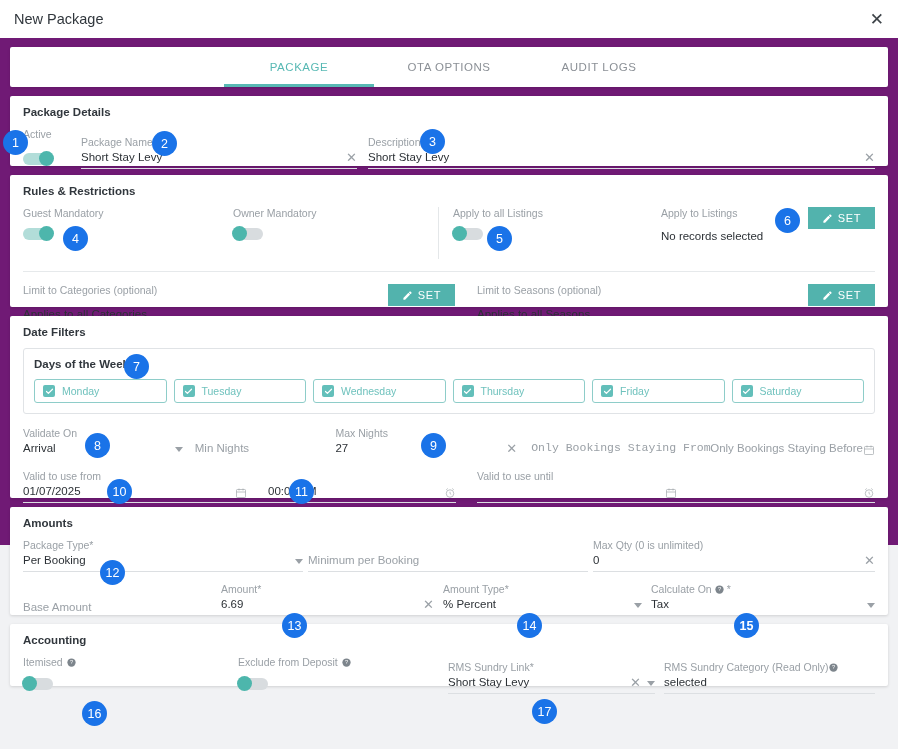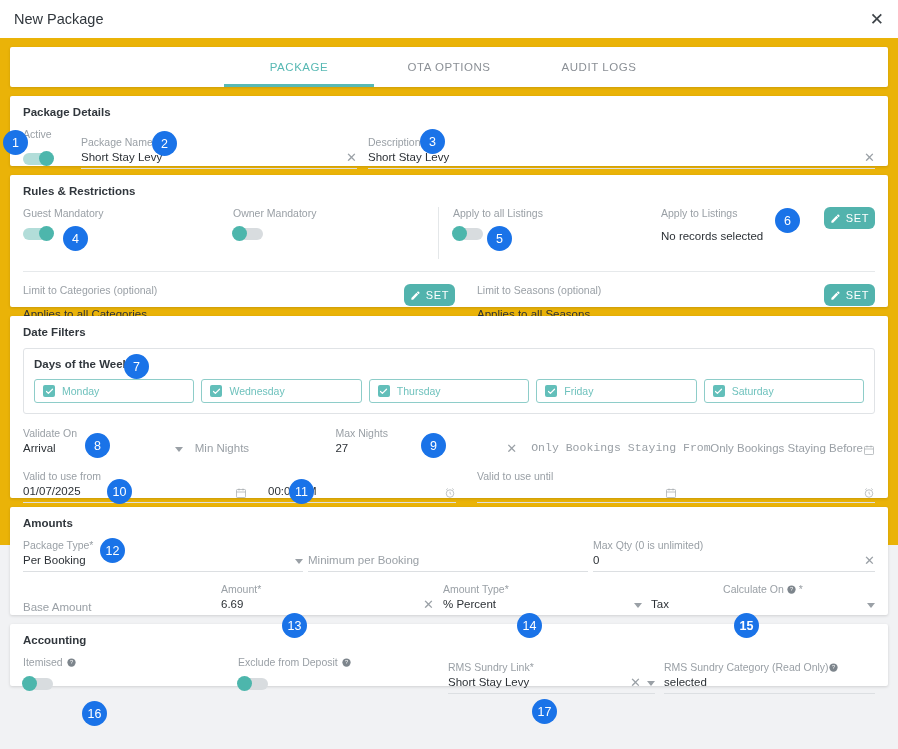--- a/index.html
+++ b/index.html
@@ -6,21 +6,21 @@
   html, body {
     margin: 0; padding: 0;
     width: 898px; height: 749px;
     background: #f1f2f4;
     font-family: "Liberation Sans", sans-serif;
     overflow: hidden;
   }
   .app {
     position: relative;
     width: 898px; height: 545px;
-    background: #eab308;
+    background: #701a75;
   }
 
   
   .titlebar {
     position: relative;
     height: 38px;
     background: #ffffff;
     display: flex;
     align-items: center;
     padding: 0 14px;
@@ -145,23 +145,23 @@
     transition: none;
   }
   .toggle.on { background: #b2ddd9; }
   .toggle.on .knob { left: 16px; }
 
   
   .setbtn {
     background: #52b3ad;
     color: #ffffff;
     border: none;
-    border-radius: 6px;
+    border-radius: 0;
     height: 22px;
-    padding: 0 6px;
+    padding: 0 14px;
     font-size: 11px;
     letter-spacing: .6px;
     display: inline-flex;
     align-items: center;
     gap: 5px;
     cursor: pointer;
     font-family: inherit;
   }
   .setbtn svg { display: block; }
 
@@ -371,20 +371,28 @@
               </svg>
             </span>
           <span>Monday</span>
         </div>
         <div class="dow-chip">
           <span class="cbox">
               <svg width="9" height="9" viewBox="0 0 24 24">
                 <path d="M20 6L9 17l-5-5" stroke="#fff" stroke-width="3.2" fill="none" stroke-linecap="round" stroke-linejoin="round"></path>
               </svg>
             </span>
+          <span>Tuesday</span>
+        </div>
+        <div class="dow-chip">
+          <span class="cbox">
+              <svg width="9" height="9" viewBox="0 0 24 24">
+                <path d="M20 6L9 17l-5-5" stroke="#fff" stroke-width="3.2" fill="none" stroke-linecap="round" stroke-linejoin="round"></path>
+              </svg>
+            </span>
           <span>Wednesday</span>
         </div>
         <div class="dow-chip">
           <span class="cbox">
               <svg width="9" height="9" viewBox="0 0 24 24">
                 <path d="M20 6L9 17l-5-5" stroke="#fff" stroke-width="3.2" fill="none" stroke-linecap="round" stroke-linejoin="round"></path>
               </svg>
             </span>
           <span>Thursday</span>
         </div>
@@ -532,21 +540,21 @@
 
       <div class="field" style="width:199px; margin-left:9px;">
         <div class="flab">Amount Type*</div>
         <div class="row">
           <div class="fval">% Percent</div>
           <div class="caret"></div>
         </div>
       </div>
 
       <div class="field" style="flex:1; margin-left:9px;">
-        <div class="flab" style="display:flex; align-items:center; gap:3px;justify-content:center;">
+        <div class="flab" style="display:flex; align-items:center; gap:3px;">
           <span>Calculate On</span>
           <svg width="9" height="9" viewBox="0 0 24 24">
               <circle cx="12" cy="12" r="11" fill="#7d858c"></circle>
               <text x="12" y="17" font-size="15" font-family="Liberation Sans, sans-serif" fill="#fff" text-anchor="middle">?</text>
             </svg>
           <span>*</span>
         </div>
         <div class="row">
           <div class="fval">Tax</div>
           <div class="caret"></div>
@@ -612,21 +620,21 @@
       <div class="badge" style="left: 152px; top: 131px;">2</div>
       <div class="badge" style="left: 420px; top: 129px;">3</div>
       <div class="badge" style="left: 63px; top: 226px;">4</div>
       <div class="badge" style="left: 487px; top: 226px;">5</div>
       <div class="badge" style="left: 775px; top: 208px;">6</div>
       <div class="badge" style="left: 124px; top: 354px;">7</div>
       <div class="badge" style="left: 85px; top: 433px;">8</div>
       <div class="badge" style="left: 421px; top: 433px;">9</div>
       <div class="badge" style="left: 107px; top: 479px;">10</div>
       <div class="badge" style="left: 289px; top: 479px;">11</div>
-      <div class="badge" style="left: 100px; top: 538px;">12</div>
+      <div class="badge" style="left: 100px; top: 560px;">12</div>
       <div class="badge" style="left: 282px; top: 613px;">13</div>
       <div class="badge" style="left: 517px; top: 613px;">14</div>
       <div class="badge" style="left: 734px; top: 613px; font-weight: bold;">15</div>
       <div class="badge" style="left: 82px; top: 701px;">16</div>
       <div class="badge" style="left: 532px; top: 699px;">17</div>
     </div>
 
 </div>
 
 </body></html>

